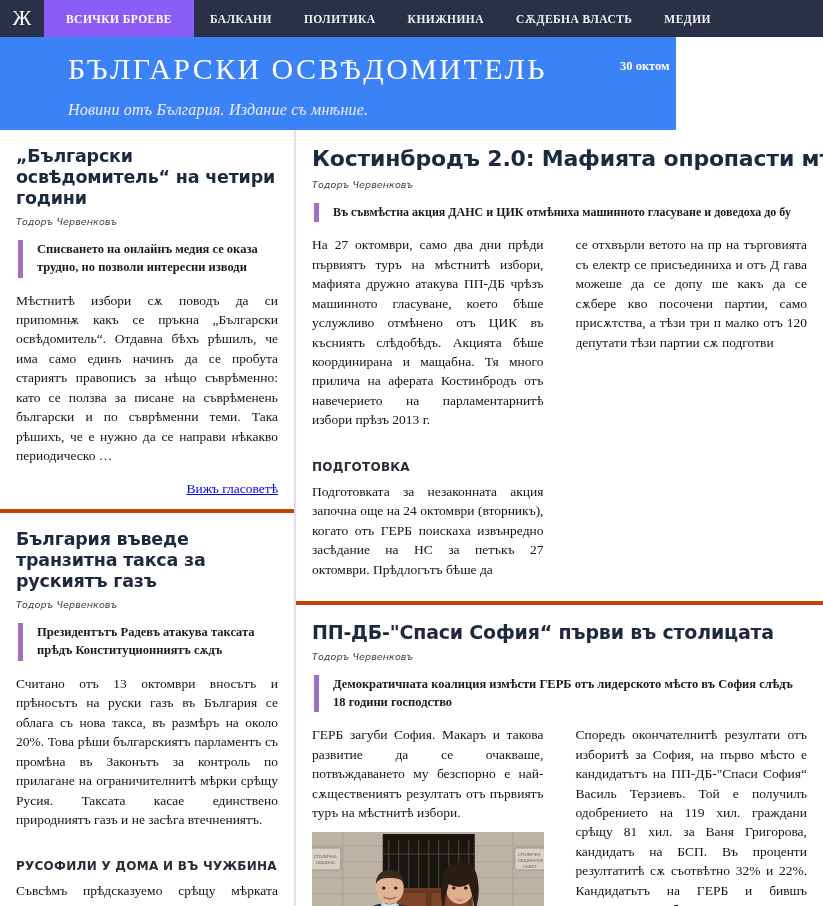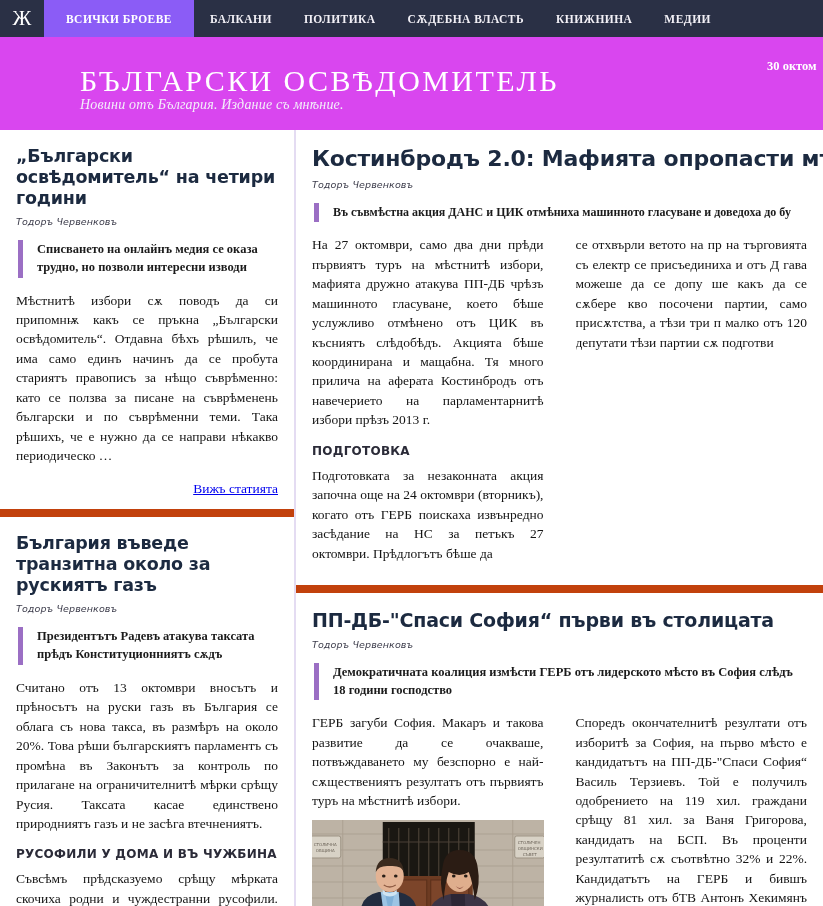--- a/index.html
+++ b/index.html
@@ -52,45 +52,46 @@
     cursor: pointer;
   }
   .nav-item.active {
     background: #8b5cf6;
     color: #ffffff;
     padding: 0 22px;
   }
 
   
   .masthead {
-    background: #d946ef;
-    width: 823px;
+    background: #3b82f6;
+    width: 676px;
     height: 93px;
     position: relative;
-    padding: 12px;
+    padding: 0;
   }
   .masthead-inner {
     padding: 16px 0 0 68px;
   }
   .mast-title {
     color: #ffffff;
     font-family: "Liberation Serif", "DejaVu Serif", serif;
     font-size: 30px;
     font-weight: 400;
     letter-spacing: 2.4px;
     line-height: 1.05;
     margin: 0;
     white-space: nowrap;
   }
   .mast-sub {
     color: #f3eefa;
     font-family: "Liberation Serif", "DejaVu Serif", serif;
     font-style: italic;
-    font-size: 14px;
+    font-size: 16px;
     letter-spacing: 0.2px;
+    margin-top: 16px;
     white-space: nowrap;
   }
   .mast-date {
     position: absolute;
     right: 0px;
     top: 22px;
     color: #ffffff;
     font-family: "Liberation Serif", "DejaVu Serif", serif;
     font-size: 12.5px;
     font-weight: 700;
@@ -117,21 +118,21 @@
   .col-main {
     flex: 1 1 auto;
     overflow: hidden;
   }
 
   
   .card {
     padding: 16px 16px 12px 16px;
     overflow: hidden;
   }
-  .card.divided { border-bottom: 8px solid #c2410c; }
+  .card.divided { border-bottom: 4px solid #c2410c; }
 
   .art-title {
     font-family: "DejaVu Sans", "Liberation Sans", sans-serif;
     font-weight: 700;
     color: #1c2a40;
     line-height: 1.2;
     margin: 0 0 7px 0;
     letter-spacing: -0.2px;
   }
   .art-title.small { font-size: 17.5px; }
@@ -168,21 +169,21 @@
     margin: 0 0 10px 0;
     hyphens: auto;
   }
 
   .subhead {
     font-family: "DejaVu Sans", "Liberation Sans", sans-serif;
     font-weight: 700;
     font-size: 12px;
     color: #2b2b38;
     letter-spacing: 0.25px;
-    margin: 14px 0 8px 0;
+    margin: 30px 0 8px 0;
     text-transform: uppercase;
   }
 
   .readmore-wrap { text-align: right; margin-top: 14px; }
   .readmore {
     font-family: "Liberation Serif", "DejaVu Serif", serif;
     font-size: 13.5px;
     color: #0000ee;
     text-decoration: underline;
     cursor: pointer;
@@ -219,24 +220,24 @@
   <div class="nav-item active">
     <span>ВСИЧКИ БРОЕВЕ</span>
   </div>
   <div class="nav-item">
     <span>БАЛКАНИ</span>
   </div>
   <div class="nav-item">
     <span>ПОЛИТИКА</span>
   </div>
   <div class="nav-item">
+    <span>КНИЖНИНА</span>
+  </div>
+  <div class="nav-item">
     <span>СѪДЕБНА ВЛАСТЬ</span>
-  </div>
-  <div class="nav-item">
-    <span>КНИЖНИНА</span>
   </div>
   <div class="nav-item">
     <span>МЕДИИ</span>
   </div>
 </div>
 
 <div class="masthead">
   <div class="masthead-inner">
     <h1 class="mast-title">БЪЛГАРСКИ ОСВѢДОМИТЕЛЬ</h1>
     <div class="mast-sub">Новини отъ България. Издание съ мнѣние.</div>
@@ -247,26 +248,26 @@
 <div class="page">
 
   <div class="col-left">
 
     <div class="card divided">
       <h2 class="art-title small">„Български освѣдомитель“ на четири години</h2>
       <div class="byline">Тодоръ Червенковъ</div>
       <div class="lede">Списването на онлайнъ медия се оказа трудно, но позволи интересни изводи</div>
       <p class="body-text">Мѣстнитѣ избори сѫ поводъ да си припомнѭ какъ се пръкна „Български освѣдомитель“. Отдавна бѣхъ рѣшилъ, че има само единъ начинъ да се пробута стариятъ правописъ за нѣщо съврѣменно: като се ползва за писане на съврѣменень български и по съврѣменни теми. Така рѣшихъ, че е нужно да се направи нѣкакво периодическо …</p>
       <div class="readmore-wrap">
-        <a class="readmore" href="#">Вижъ статията</a>
+        <a class="readmore" href="#">Вижъ гласоветѣ</a>
       </div>
     </div>
 
     <div class="card">
-      <h2 class="art-title small">България въведе транзитна около за рускиятъ газъ</h2>
+      <h2 class="art-title small">България въведе транзитна такса за рускиятъ газъ</h2>
       <div class="byline">Тодоръ Червенковъ</div>
       <div class="lede">Президентътъ Радевъ атакува таксата прѣдъ Конституционниятъ сѫдъ</div>
       <p class="body-text">Считано отъ 13 октомври вносътъ и прѣносътъ на руски газъ въ България се облага съ нова такса, въ размѣръ на около 20%. Това рѣши българскиятъ парламентъ съ промѣна въ Законътъ за контроль по прилагане на ограничителнитѣ мѣрки срѣщу Русия. Таксата касае единствено природниятъ газъ и не засѣга втечнениятъ.</p>
       <div class="subhead">РУСОФИЛИ У ДОМА И ВЪ ЧУЖБИНА</div>
       <p class="body-text">Съвсѣмъ прѣдсказуемо срѣщу мѣрката скочиха родни и чуждестранни русофили. Първи се обади Руменъ Петковъ, нѣкога депутатъ и министъръ на БСП, сега лидеръ на забравената партия АБВ на бившиятъ президентътъ Георги Първановъ. Макаръ и съ закъснение се включи и другъ виденъ русофиль, сегашниятъ</p>
     </div>
 
   </div>
 
   <div class="col-main">

